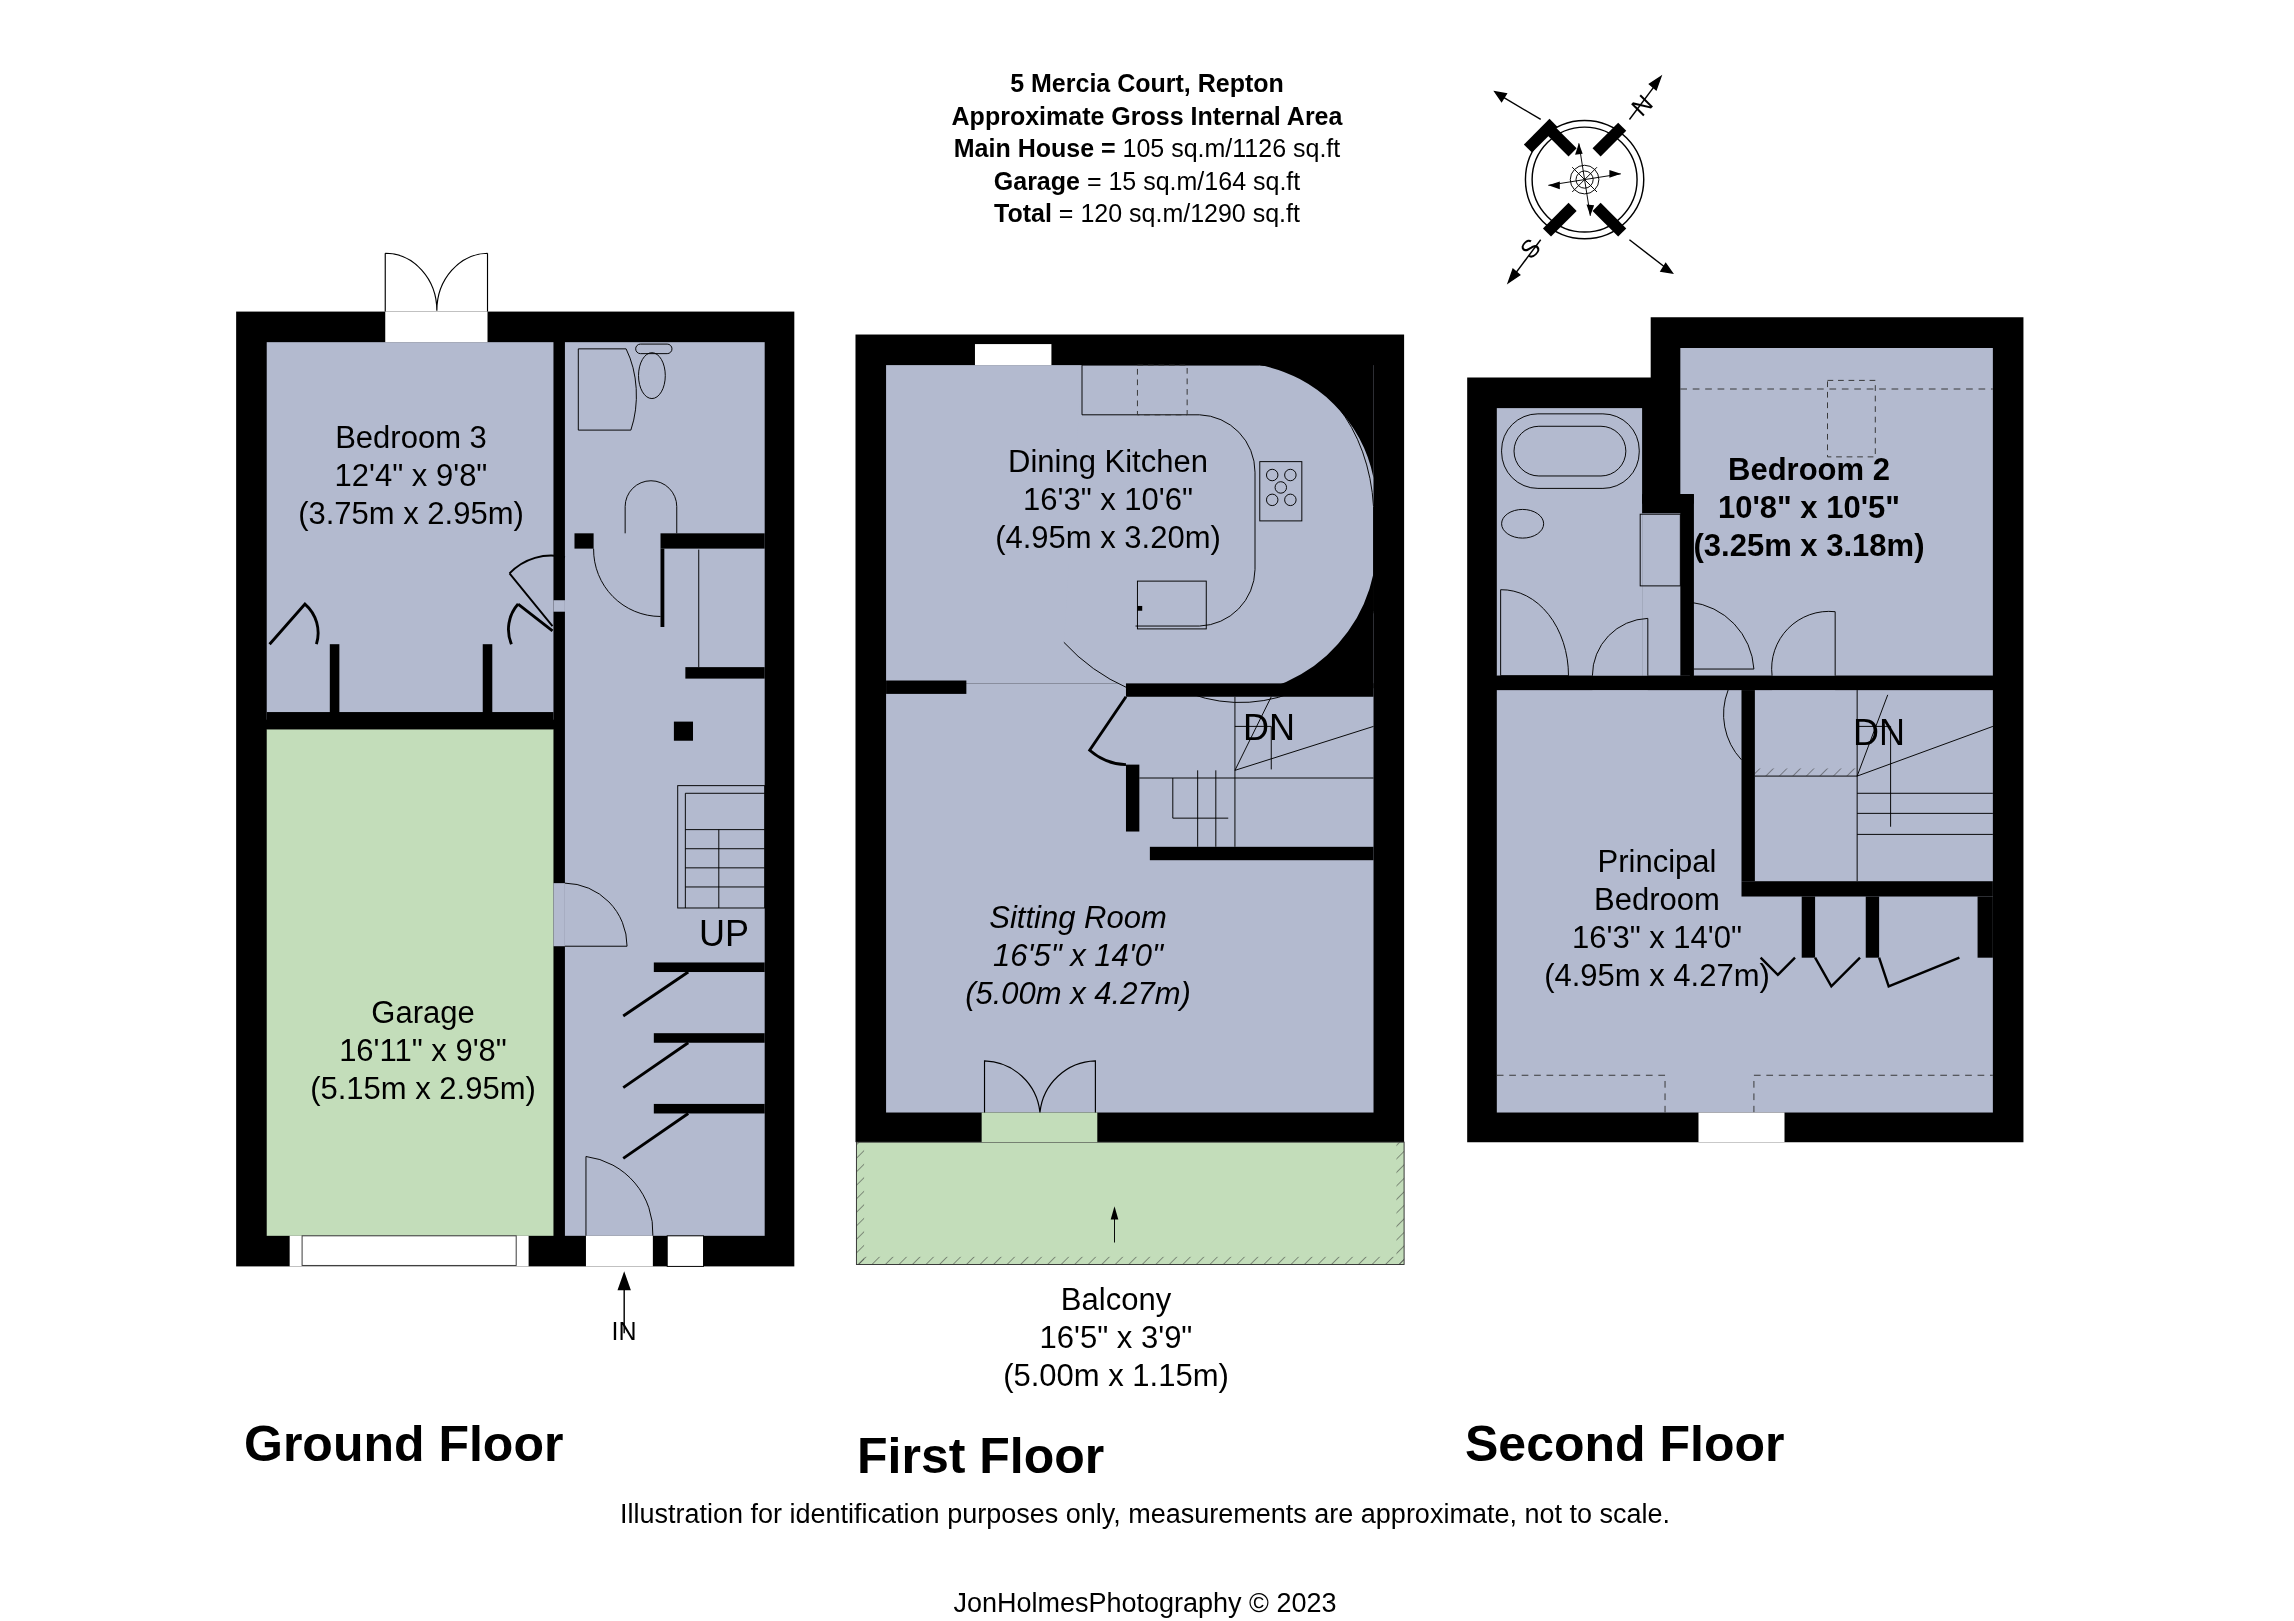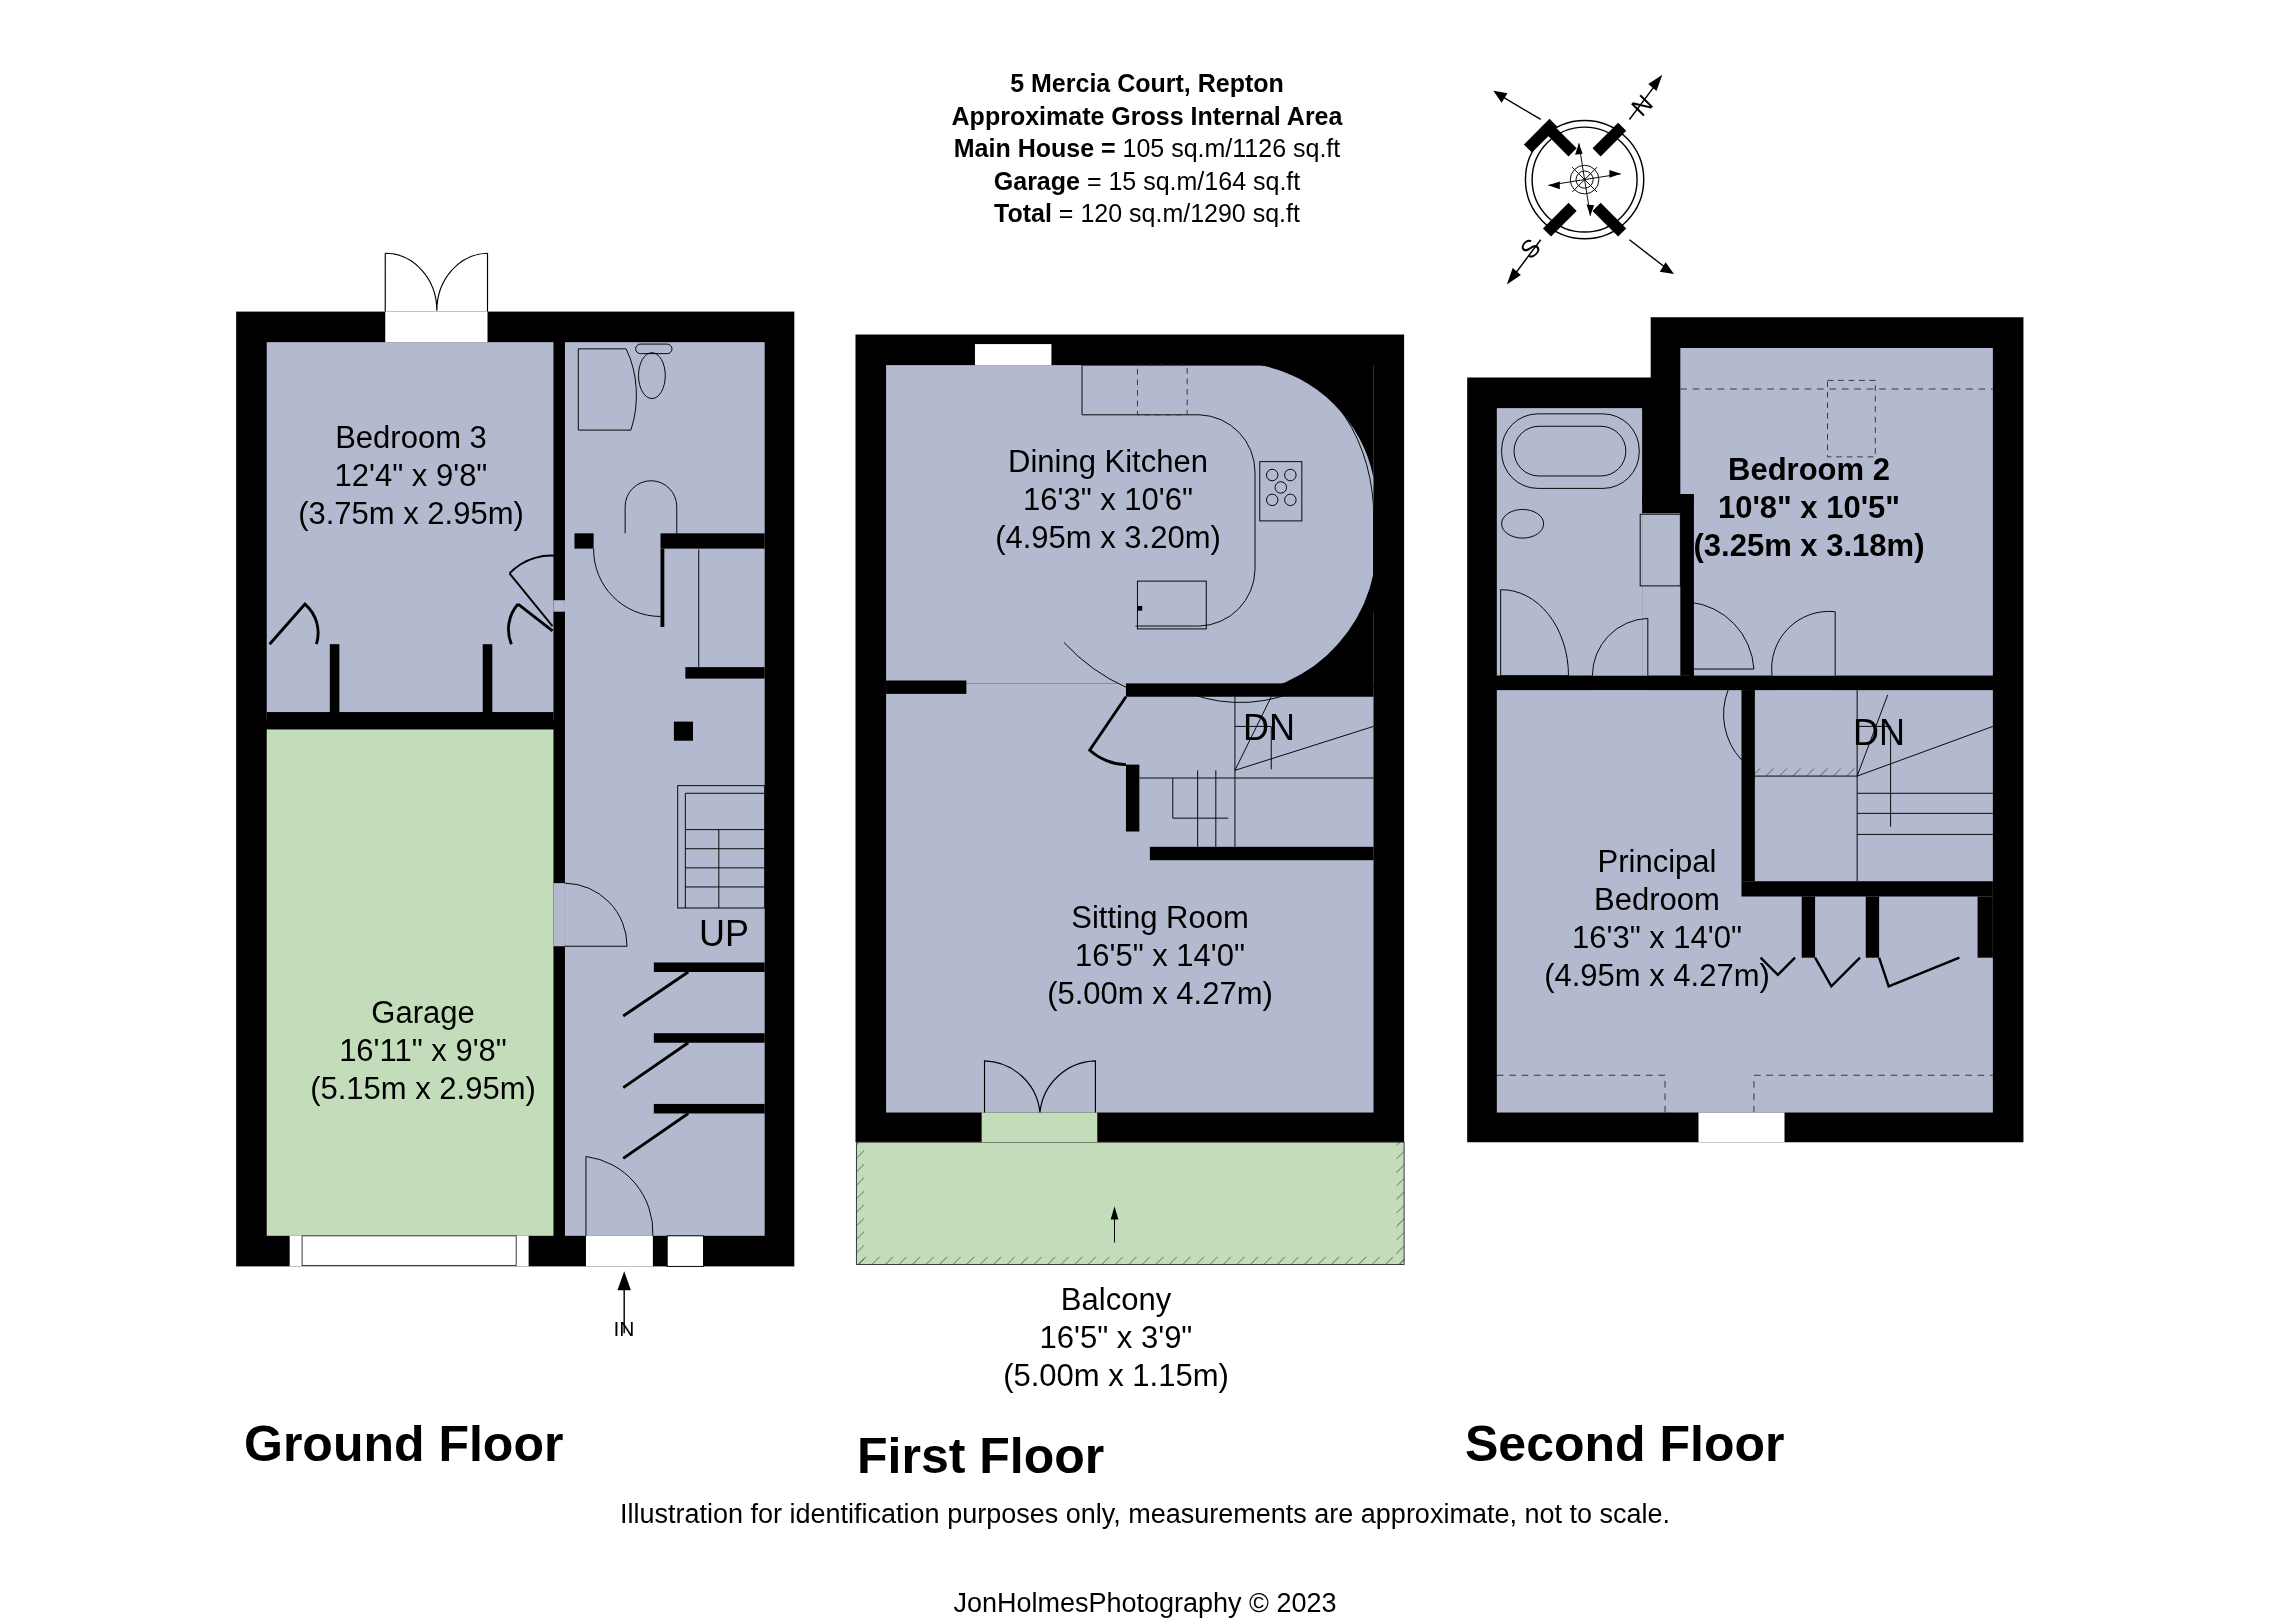--- a/index.html
+++ b/index.html
@@ -247,28 +247,28 @@
   <div>Bedroom 3</div>
   <div>12'4" x 9'8"</div>
   <div>(3.75m x 2.95m)</div>
 </div>
 <div class="room-label" style="left:423px; top:994px;">
   <div>Garage</div>
   <div>16'11" x 9'8"</div>
   <div>(5.15m x 2.95m)</div>
 </div>
 <div class="small-label" style="left:724px; top:913px;">UP</div>
-<div class="small-label" style="left:624px; top:1317px; font-size:21px;">IN</div>
+<div class="small-label" style="left:624px; top:1317px; font-size:25px;">IN</div>
 
 <div class="room-label" style="left:1108px; top:443px;">
   <div>Dining Kitchen</div>
   <div>16'3" x 10'6"</div>
   <div>(4.95m x 3.20m)</div>
 </div>
-<div class="room-label" style="left:1160px; top:899px;">
+<div class="room-label" style="left:1078px; top:899px;font-style:italic;">
   <div>Sitting Room</div>
   <div>16'5" x 14'0"</div>
   <div>(5.00m x 4.27m)</div>
 </div>
 <div class="room-label" style="left:1116px; top:1281px;">
   <div>Balcony</div>
   <div>16'5" x 3'9"</div>
   <div>(5.00m x 1.15m)</div>
 </div>
 <div class="small-label" style="left:1269px; top:707px;">DN</div>

